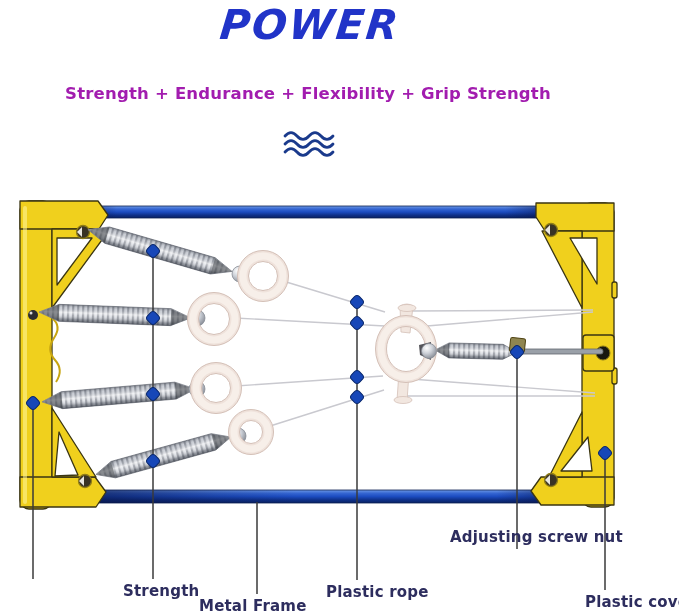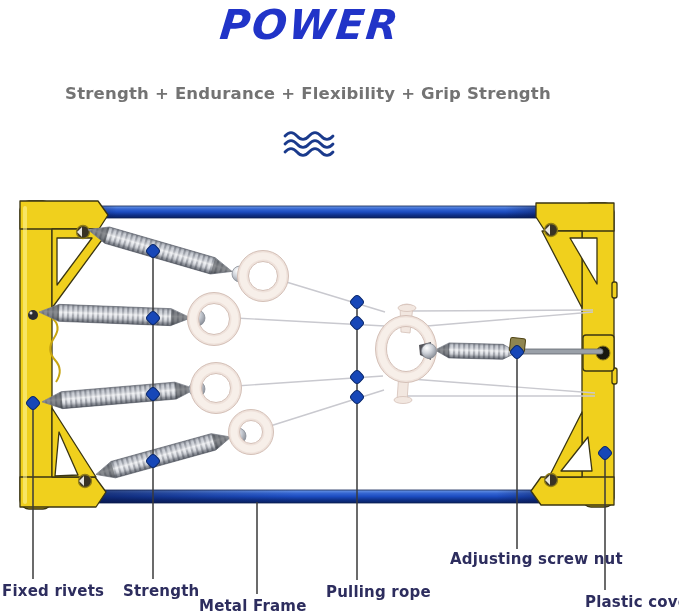--- a/index.html
+++ b/index.html
@@ -9,21 +9,21 @@
     font-family:"DejaVu Sans","Liberation Sans",sans-serif;overflow:hidden;
   }
   .abs{position:absolute;}
   #title{
     left:0;top:1px;width:620px;text-align:center;
     font-size:41px;font-weight:bold;font-style:italic;letter-spacing:2px;
     color:#2134c8;transform:skewX(-6deg);
   }
   #subtitle{
     left:0;top:84px;width:616px;text-align:center;
-    font-size:16.5px;font-weight:bold;letter-spacing:0.2px;color:#737373;
+    font-size:16.5px;font-weight:bold;letter-spacing:0.2px;color:#a21caf;
   }
   #wave-icon{left:282px;top:131px;}
   .callout-label{
     position:absolute;font-size:15px;color:#2d2d5e;font-weight:bold;
     letter-spacing:0.2px;white-space:nowrap;
   }
   #machine{left:0;top:0;}
 </style>
 </head>
 <body>
@@ -255,19 +255,18 @@
       <rect x="-5.5" y="-5.5" width="11" height="11" rx="3.5" transform="translate(153,461) rotate(45)"></rect>
       <rect x="-5.5" y="-5.5" width="11" height="11" rx="3.5" transform="translate(357,302) rotate(45)"></rect>
       <rect x="-5.5" y="-5.5" width="11" height="11" rx="3.5" transform="translate(357,323) rotate(45)"></rect>
       <rect x="-5.5" y="-5.5" width="11" height="11" rx="3.5" transform="translate(357,377) rotate(45)"></rect>
       <rect x="-5.5" y="-5.5" width="11" height="11" rx="3.5" transform="translate(357,397) rotate(45)"></rect>
       <rect x="-5.5" y="-5.5" width="11" height="11" rx="3.5" transform="translate(517,352) rotate(45)"></rect>
       <rect x="-5.5" y="-5.5" width="11" height="11" rx="3.5" transform="translate(605,453) rotate(45)"></rect>
     </g>
   </svg>
 
-  <div class="callout-label" style="left:2px;top:582px">Fixed rivets</div>
   <div class="callout-label" style="left:123px;top:582px">Strength</div>
   <div class="callout-label" style="left:199px;top:597px">Metal Frame</div>
-  <div class="callout-label" style="left:326px;top:583px">Pulling rope</div>
-  <div class="callout-label" style="left:450px;top:550px">Adjusting screw nut</div>
+  <div class="callout-label" style="left:326px;top:583px">Plastic rope</div>
+  <div class="callout-label" style="left:450px;top:528px">Adjusting screw nut</div>
   <div class="callout-label" style="left:585px;top:593px">Plastic cover</div>
 </div>
 
 </body></html>

